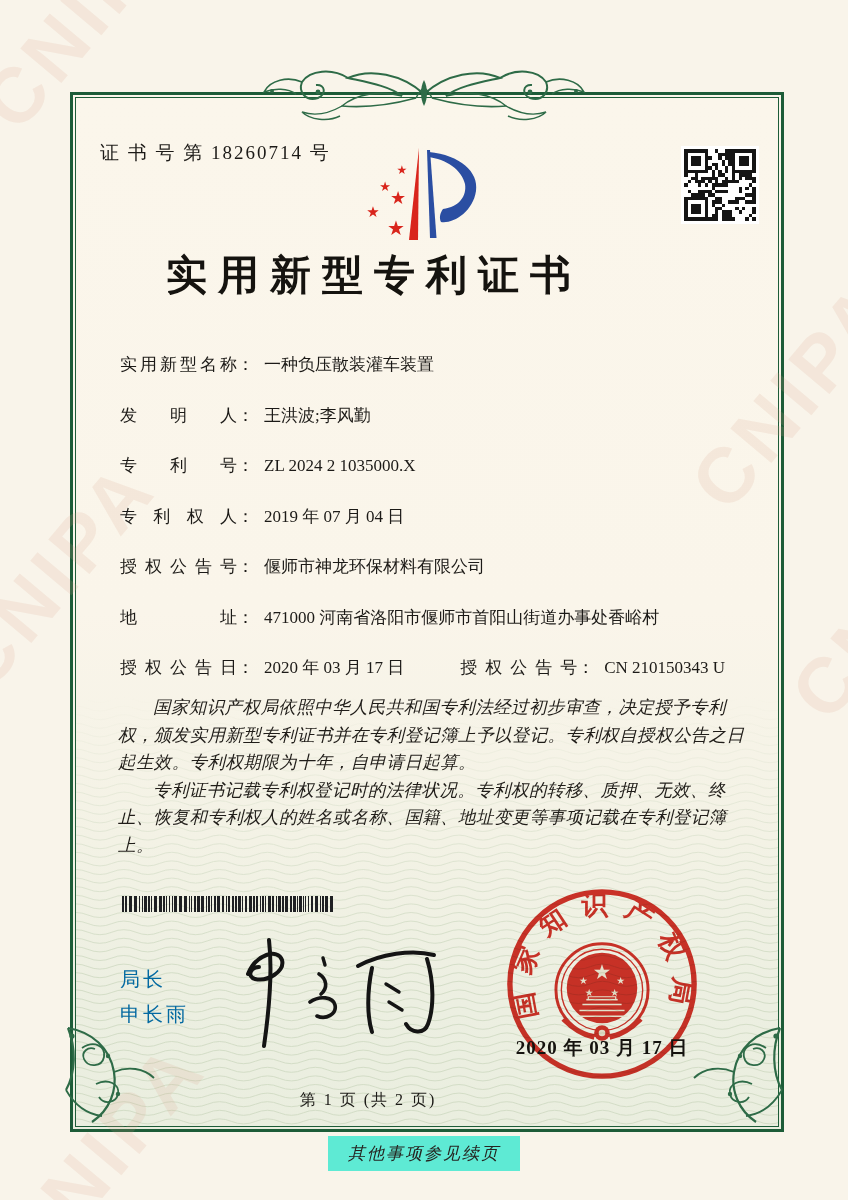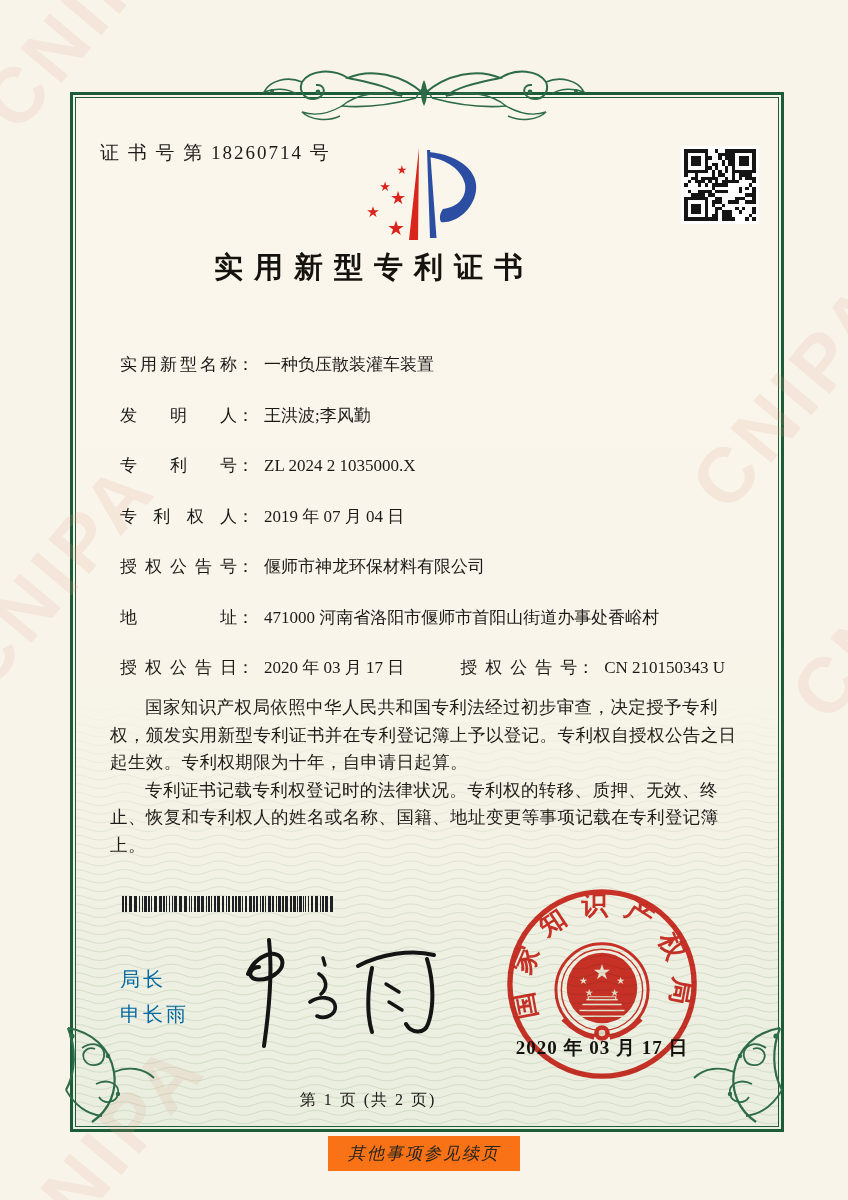--- a/index.html
+++ b/index.html
@@ -30,54 +30,54 @@
   #waves{
     position:absolute;left:0;bottom:0;width:100%;height:430px;
     -webkit-mask-image:linear-gradient(to bottom,transparent 0%,rgba(0,0,0,.55) 30%,black 65%);
     mask-image:linear-gradient(to bottom,transparent 0%,rgba(0,0,0,.55) 30%,black 65%);
   }
   .content{position:absolute;z-index:2;}
   
   .cert-no{left:100px;top:140px;font-size:19px;letter-spacing:2px;}
   .title{
     left:0;width:748px;top:248px;text-align:center;
-    font-size:29px;font-weight:700;letter-spacing:11px;color:#15130f;
+    font-size:41px;font-weight:700;letter-spacing:11px;color:#15130f;
   }
   
   .fields{left:120px;top:352px;width:630px;}
   .field-row{height:50.5px;font-size:17px;line-height:25px;white-space:nowrap;}
   .flabel{
     display:inline-block;width:117px;text-align:justify;text-align-last:justify;
     vertical-align:top;
   }
   .colon{margin-right:10px;}
   .grant-pair1{display:inline-block;width:336px;}
   
   .bodytext{
-    left:110px;top:694px;width:632px;
-    font-size:17.5px;line-height:27.5px;letter-spacing:0.4px;
+    left:118px;top:694px;width:632px;
+    font-size:17.5px;line-height:27.5px;font-style:italic;letter-spacing:0.4px;
     color:#201d19;
   }
   .bodytext p{margin:0;text-indent:2em;}
   
   #barcode{left:120px;top:896px;}
   .bureau{left:120px;font-family:"Liberation Sans","DejaVu Sans",sans-serif;
     font-size:20px;letter-spacing:3px;font-weight:500;color:#0369a1;}
   .bureau.t1{top:966px;}
   .bureau.t2{top:1001px;}
   #signature{left:222px;top:934px;}
   #seal{left:504px;top:886px;mix-blend-mode:multiply;opacity:.93;}
   .seal-date{
     left:504px;top:1035px;width:196px;text-align:center;
     font-size:19px;font-weight:600;letter-spacing:1px;color:#15130f;z-index:3;
   }
   .page-info{left:0;width:736px;top:1090px;text-align:center;font-size:16px;letter-spacing:2px;}
   .footer-note-wrap{left:0;width:848px;top:1136px;text-align:center;}
   .footer-note{
-    display:inline-block;background:#f97316;padding:6px 20px;
+    display:inline-block;background:#5eead4;padding:6px 20px;
     font-size:17px;font-style:italic;letter-spacing:2px;color:#262420;
   }
   .orn{position:absolute;z-index:3;pointer-events:none;}
 </style>
 </head>
 <body>
 
 <span class="wm" style="left:-50px;top:-30px;">CNIPA</span>
 <span class="wm" style="left:660px;top:350px;">CNIPA</span>
 <span class="wm" style="left:-80px;top:530px;">CNIPA</span>

